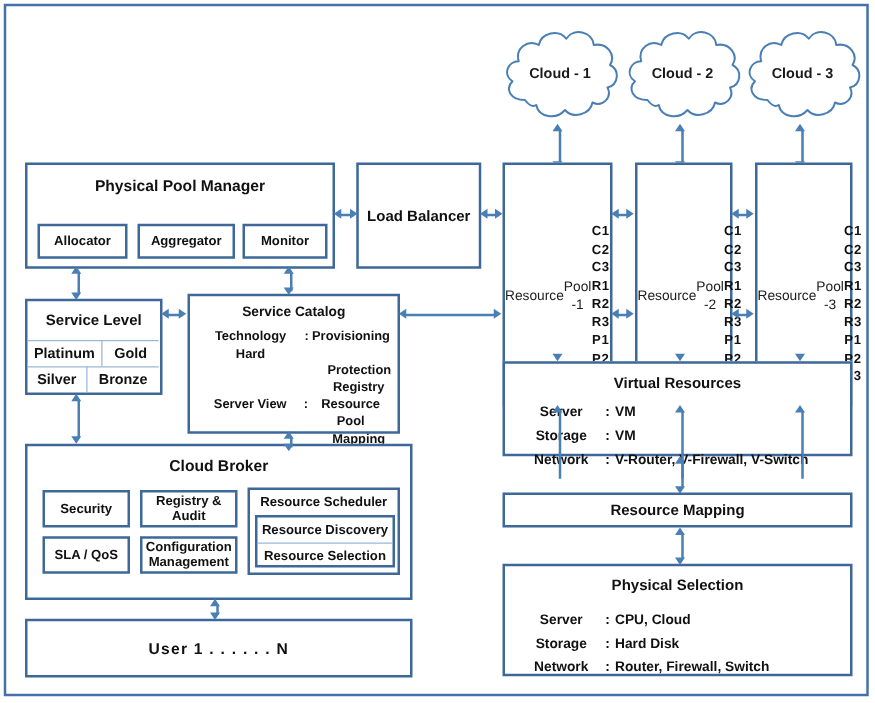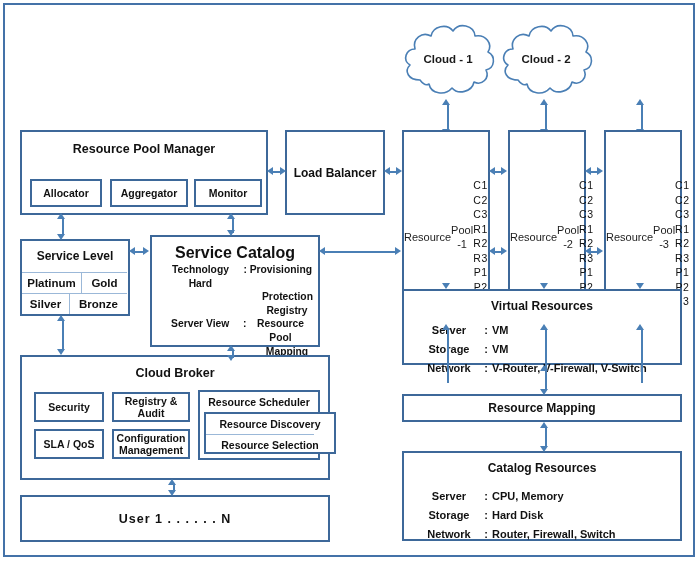--- a/index.html
+++ b/index.html
@@ -19,33 +19,33 @@
   .ar-lf{border-top:4.5px solid transparent;border-bottom:4.5px solid transparent;border-right:6px solid #4a7fb5;}
   .ar-rt{border-top:4.5px solid transparent;border-bottom:4.5px solid transparent;border-left:6px solid #4a7fb5;}
   
   .cloud{position:absolute;}
   .cloud svg{display:block;}
   .cloud .ctxt{position:absolute;left:0;top:0;width:100%;height:100%;display:flex;align-items:center;
     justify-content:center;font-weight:bold;font-size:11.5px;color:#1a1a1a;}
   
   .pool{flex-direction:row;align-items:center;justify-content:flex-start;padding-top:18px;}
   .pool .pname{font-size:11px;line-height:14px;font-weight:normal;color:#1d1d1d;}
-  .pool .grid{margin-top:14px;font-size:10.5px;line-height:14.5px;font-weight:normal;letter-spacing:.5px;color:#111;}
+  .pool .grid{margin-top:14px;font-size:10.5px;line-height:14.5px;font-weight:bold;letter-spacing:.5px;color:#111;}
   
   .rpm-title{position:absolute;top:10px;left:0;width:100%;text-align:center;font-size:12.5px;font-weight:bold;}
   .sub{position:absolute;box-sizing:border-box;border:2.5px solid #3d6899;background:#fff;display:flex;
        align-items:center;justify-content:center;font-size:10.5px;font-weight:bold;color:#111;text-align:center;line-height:12px;}
   
   .sl-title{position:absolute;top:8px;left:0;width:100%;text-align:center;font-size:12px;font-weight:bold;}
   .cell{position:absolute;box-sizing:border-box;display:flex;align-items:center;justify-content:center;
         font-size:11.5px;font-weight:bold;color:#111;}
   .divh{position:absolute;height:1px;background:#9bb8d8;}
   .divv{position:absolute;width:1px;background:#9bb8d8;}
   
-  .sc-title{position:absolute;top:7px;left:0;width:100%;text-align:center;font-size:16px;font-weight:bold;}
+  .sc-title{position:absolute;top:7px;left:0;width:100%;text-align:center;font-size:11px;font-weight:bold;}
   .sc-rows{position:absolute;top:26px;left:8px;right:6px;font-size:10.3px;line-height:13.6px;color:#111;}
   .sc-rows .r{display:flex;}
   .sc-rows .k{width:92px;font-weight:bold;}
   .sc-rows .c{width:10px;font-weight:bold;}
   .sc-rows .v{font-weight:bold;}
   .sc-rows .cont{padding-left:102px;font-weight:bold;}
   
   .cb-title{position:absolute;top:9px;left:0;width:100%;text-align:center;font-size:12.5px;font-weight:bold;}
   
   .rb-title{position:absolute;top:8px;left:0;width:100%;text-align:center;font-size:12px;font-weight:bold;}
@@ -74,35 +74,43 @@
 
   <div class="cloud" style="left:496px;top:18px;width:100px;height:82px;">
     <svg viewBox="0 0 100 82" width="100" height="82">
       <path d="M22 62 C10 62 6 53 12 47 C4 42 8 31 17 31 C14 21 24 13 33 18 C35 8 49 5 55 13
                C61 4 76 7 77 18 C88 16 95 26 90 34 C98 38 97 50 88 52 C92 60 84 68 76 64
                C74 74 60 77 54 70 C47 78 33 76 31 66 C28 68 25 66 22 62 Z" fill="#ffffff" stroke="#4a7fb5" stroke-width="1.6" stroke-linejoin="round"></path>
     </svg>
     <div class="ctxt">Cloud - 2</div>
   </div>
 
+  <div class="cloud" style="left:592px;top:18px;width:100px;height:82px;">
+    <svg viewBox="0 0 100 82" width="100" height="82">
+      <path d="M22 62 C10 62 6 53 12 47 C4 42 8 31 17 31 C14 21 24 13 33 18 C35 8 49 5 55 13
+               C61 4 76 7 77 18 C88 16 95 26 90 34 C98 38 97 50 88 52 C92 60 84 68 76 64
+               C74 74 60 77 54 70 C47 78 33 76 31 66 C28 68 25 66 22 62 Z" fill="#ffffff" stroke="#4a7fb5" stroke-width="1.6" stroke-linejoin="round"></path>
+    </svg>
+    <div class="ctxt">Cloud - 3</div>
+  </div>
 
   <div class="ln vln" style="left:447px;top:104px;height:26px;"></div>
   <div class="ar ar-up" style="left:442px;top:99px;"></div>
   <div class="ar ar-dn" style="left:442px;top:129px;"></div>
 
   <div class="ln vln" style="left:545px;top:104px;height:26px;"></div>
   <div class="ar ar-up" style="left:540px;top:99px;"></div>
   <div class="ar ar-dn" style="left:540px;top:129px;"></div>
 
   <div class="ln vln" style="left:641px;top:104px;height:26px;"></div>
   <div class="ar ar-up" style="left:636px;top:99px;"></div>
   <div class="ar ar-dn" style="left:636px;top:129px;"></div>
 
   <div class="bx" style="left:20px;top:130px;width:248px;height:85px;display:block;">
-    <div class="rpm-title">Resource Pool Manager</div>
+    <div class="rpm-title">Physical Pool Manager</div>
     <div class="sub" style="left:8px;top:47px;width:72px;height:28px;">Allocator</div>
     <div class="sub" style="left:88px;top:47px;width:78px;height:28px;">Aggregator</div>
     <div class="sub" style="left:172px;top:47px;width:68px;height:28px;">Monitor</div>
   </div>
 
   <div class="bx" style="left:285px;top:130px;width:100px;height:85px;">
     <span class="plain">Load Balancer</span>
   </div>
 
   <div class="ln hln" style="left:272px;top:171px;width:11px;"></div>
@@ -210,21 +218,21 @@
   <div class="bx" style="left:20px;top:355px;width:310px;height:125px;display:block;">
     <div class="cb-title">Cloud Broker</div>
 
     <div class="sub" style="left:12px;top:35px;width:70px;height:30px;">Security</div>
     <div class="sub" style="left:90px;top:35px;width:78px;height:30px;">Registry &amp; Audit</div>
     <div class="sub" style="left:12px;top:72px;width:70px;height:30px;">SLA / QoS</div>
     <div class="sub" style="left:90px;top:72px;width:78px;height:30px;">Configuration Management</div>
 
     <div class="bx thin" style="left:176px;top:33px;width:122px;height:70px;display:block;">
       <div style="position:absolute;left:0;top:4px;width:100%;text-align:center;font-size:10.5px;font-weight:bold;">Resource Scheduler</div>
-      <div class="bx thin" style="left:4px;top:20px;width:132px;height:42px;display:block;">
+      <div class="bx thin" style="left:4px;top:20px;width:112px;height:42px;display:block;">
         <div style="position:absolute;left:0;top:0;width:100%;height:20px;display:flex;align-items:center;justify-content:center;font-size:10.5px;font-weight:bold;">Resource Discovery</div>
         <div class="divh" style="left:0;top:20px;width:108px;"></div>
         <div style="position:absolute;left:0;top:21px;width:100%;height:20px;display:flex;align-items:center;justify-content:center;font-size:10.5px;font-weight:bold;">Resource Selection</div>
       </div>
     </div>
   </div>
 
   <div class="ln vln" style="left:62px;top:320px;height:30px;"></div>
   <div class="ar ar-up" style="left:57px;top:315px;"></div>
   <div class="ar ar-dn" style="left:57px;top:349px;"></div>
@@ -287,26 +295,26 @@
 
   <div class="bx" style="left:402px;top:394px;width:280px;height:28px;">
     <span class="plain">Resource Mapping</span>
   </div>
 
   <div class="ln vln" style="left:545px;top:370px;height:20px;"></div>
   <div class="ar ar-up" style="left:540px;top:365px;"></div>
   <div class="ar ar-dn" style="left:540px;top:389px;"></div>
 
   <div class="bx" style="left:402px;top:451px;width:280px;height:90px;display:block;">
-    <div class="rb-title">Catalog Resources</div>
+    <div class="rb-title">Physical Selection</div>
     <div class="rb-rows" style="top:34px;">
       <div class="r">
         <span class="k">Server</span>
         <span class="c">:</span>
-        <span>CPU, Memory</span>
+        <span>CPU, Cloud</span>
       </div>
       <div class="r">
         <span class="k">Storage</span>
         <span class="c">:</span>
         <span>Hard Disk</span>
       </div>
       <div class="r">
         <span class="k">Network</span>
         <span class="c">:</span>
         <span>Router, Firewall, Switch</span>

